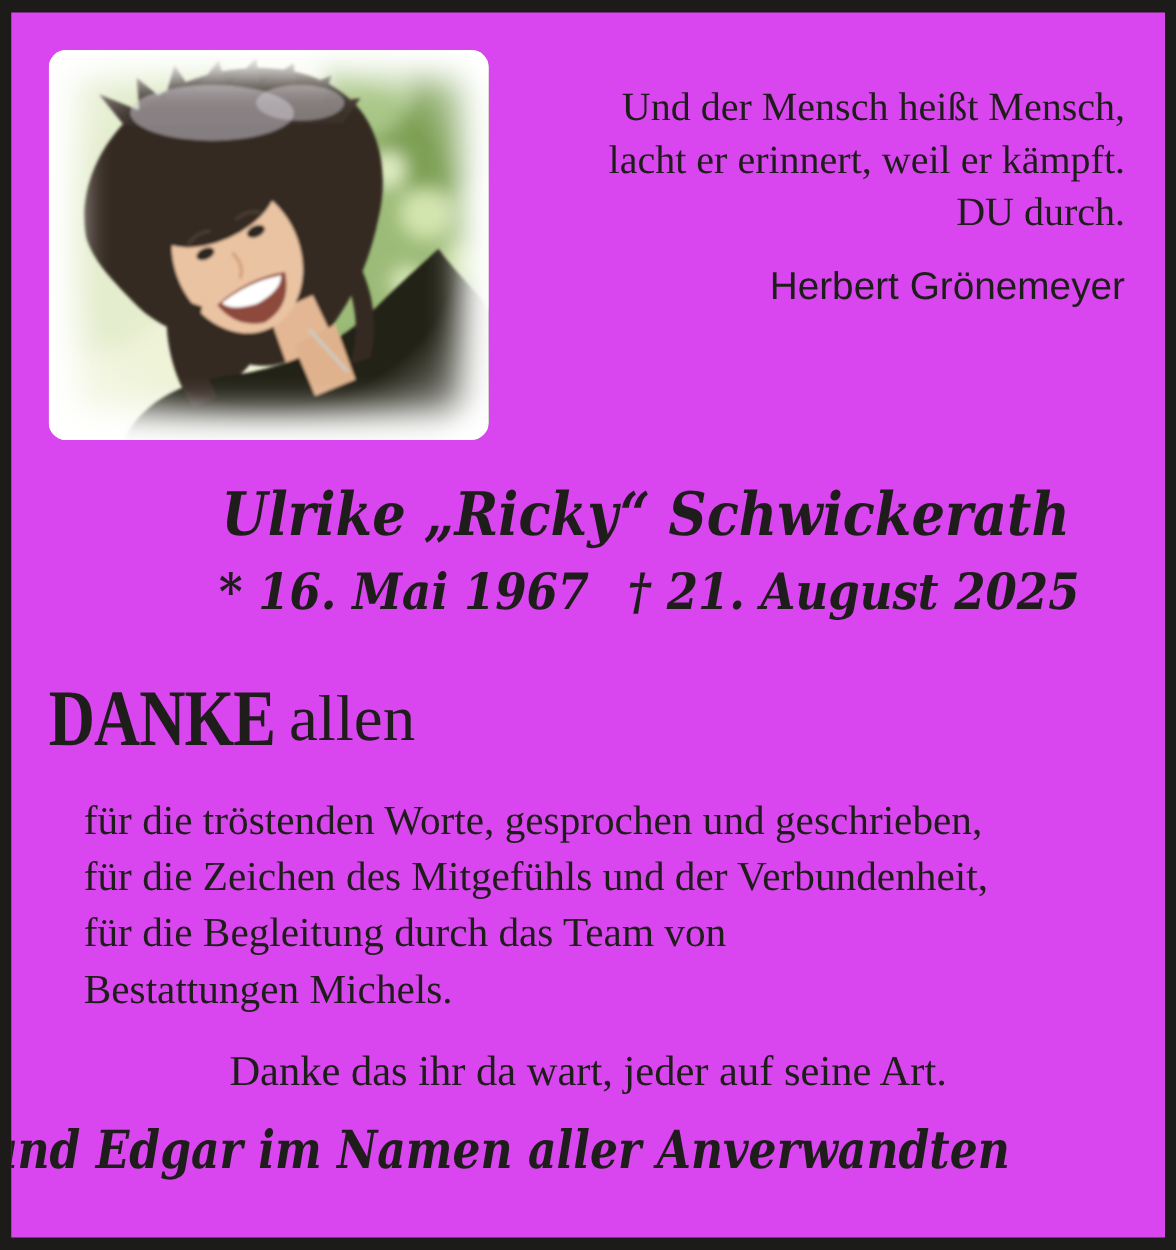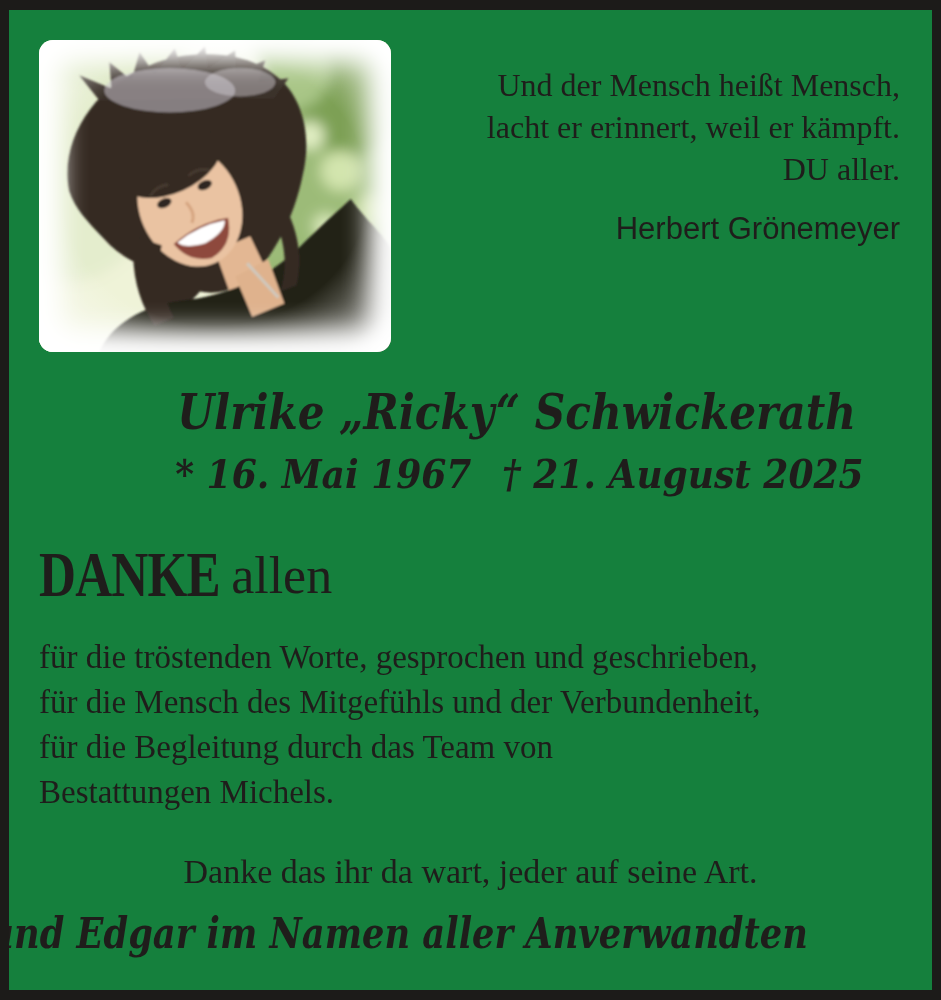--- a/index.html
+++ b/index.html
@@ -1,19 +1,19 @@
 <!DOCTYPE html>
 <html><head>
 <meta charset="utf-8">
 <style>
   html,body{margin:0;padding:0;background:#ffffff;}
   .frame{
     width:941px;height:1000px;box-sizing:border-box;
     border:10px solid #1c1b19;border-left-width:9px;border-right-width:9px;
-    background:#15803d;padding:0 30px;overflow:hidden;
+    background:#d946ef;padding:0 30px;overflow:hidden;
     font-family:"Liberation Serif",serif;color:#1f1d1b;
   }
   .top-row{display:flex;margin-top:30px;}
   .photo-wrap{
     width:352px;height:312px;flex:0 0 auto;position:relative;
     border-radius:14px;overflow:hidden;
   }
   .photo-wrap::after{
     content:"";position:absolute;inset:0;border-radius:14px;
     box-shadow:inset 0 0 26px 22px #ffffff;pointer-events:none;
@@ -36,22 +36,22 @@
     font-family:"DejaVu Serif",serif;font-style:italic;font-weight:bold;
     font-size:40px;white-space:nowrap;transform:scaleX(.9);transform-origin:center;
   }
   .dates-text .birth{margin-right:34px;}
   .danke-line{margin-top:46px;display:flex;align-items:center;}
   .danke-big{
     font-weight:bold;font-size:64px;letter-spacing:-1px;line-height:1;
     display:inline-block;transform:scaleX(.8);transform-origin:0 80%;
   }
   .danke-small{font-size:52px;margin-left:-34px;}
-  .thanks-body{margin-top:28px;font-size:33px;line-height:45px;}
-  .closing-line{text-align:center;margin-top:38px;font-size:34px;}
+  .thanks-body{margin-top:28px;font-size:33px;line-height:45px;margin-left:28px;}
+  .closing-line{text-align:center;margin-top:24px;font-size:34px;}
   .signature-line{margin-top:18px;}
   .signature-text{
     font-family:"DejaVu Serif",serif;font-style:italic;font-weight:bold;
     font-size:42px;white-space:nowrap;transform:scaleX(.84);transform-origin:center;
   }
 </style>
 </head>
 <body>
 
 <div class="frame">
@@ -110,21 +110,21 @@
           <path d="M95,195 C90,230 100,262 115,284 L134,276 C121,250 118,224 122,204 Z" fill="#342a24"></path>
           <path d="M230,168 C245,198 248,224 240,250 L256,244 C263,214 256,188 246,168 Z" fill="#342a24"></path>
         </g>
         <rect width="350" height="310" fill="url(#vign)"></rect>
       </svg>
     </div>
 
     <div class="quote-block">
       <div>Und der Mensch heißt Mensch,</div>
       <div>lacht er erinnert, weil er kämpft.</div>
-      <div>DU aller.</div>
+      <div>DU durch.</div>
       <div class="quote-attribution">Herbert Grönemeyer</div>
     </div>
   </div>
 
   <div class="center-flex name-line">
     <div class="name-text">Ulrike „Ricky“ Schwickerath</div>
   </div>
 
   <div class="center-flex dates-line">
     <div class="dates-text">
@@ -132,21 +132,21 @@
     </div>
   </div>
 
   <div class="danke-line">
     <span class="danke-big">DANKE</span>
     <span class="danke-small">allen</span>
   </div>
 
   <div class="thanks-body">
     <div>für die tröstenden Worte, gesprochen und geschrieben,</div>
-    <div>für die Mensch des Mitgefühls und der Verbundenheit,</div>
+    <div>für die Zeichen des Mitgefühls und der Verbundenheit,</div>
     <div>für die Begleitung durch das Team von</div>
     <div>Bestattungen Michels.</div>
   </div>
 
   <div class="closing-line">Danke das ihr da wart, jeder auf seine Art.</div>
 
   <div class="center-flex signature-line">
     <div class="signature-text">Andreas und Edgar im Namen aller Anverwandten</div>
   </div>
 

